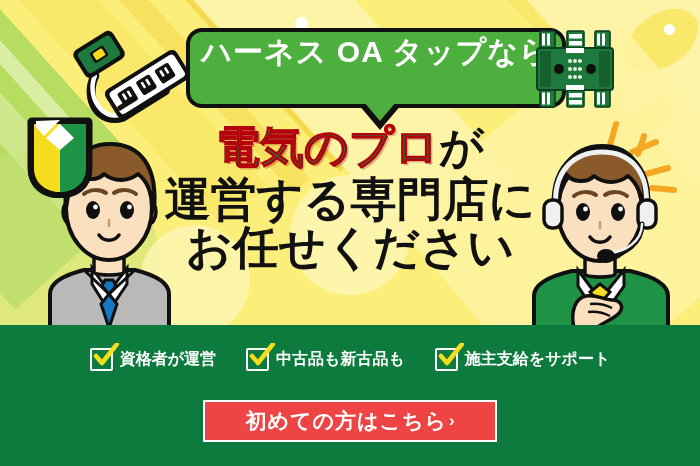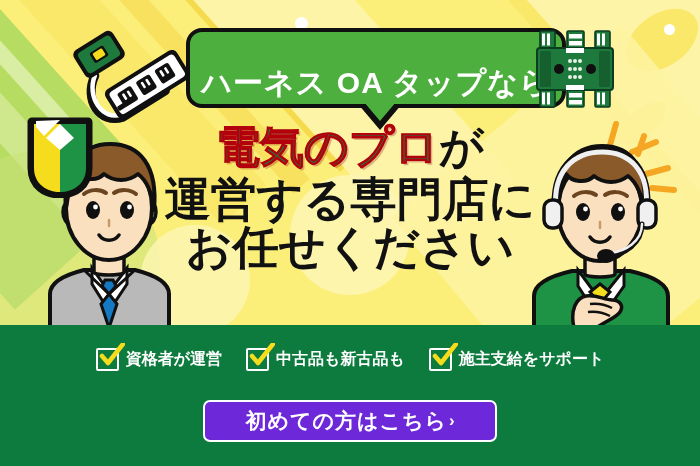--- a/index.html
+++ b/index.html
@@ -57,21 +57,21 @@
     transform:rotate(-40deg); transform-origin:center;
   }
 
   
   .bubble {
     position:absolute; left:186px; top:28px;
     width:380px; height:80px;
     background:#4DAF3D;
     border:4px solid #101010;
     border-radius:16px;
-    display:flex; align-items:flex-end; justify-content:center;
+    display:flex; align-items:flex-start; justify-content:center;
     z-index:6;
   }
   .bubble-text {
     color:#FFFFFF;
     font-size:30px;
     font-weight:bold;
     letter-spacing:1px;
     white-space:nowrap;
   }
   .bubble-tail {
@@ -126,21 +126,21 @@
   .bottom-bar {
     position:absolute; left:0; top:325px;
     width:700px; height:141px;
     background:#0D7B3E;
     z-index:12;
   }
   .features {
     position:absolute; left:0; top:12px;
     width:700px; height:44px;
     display:flex; align-items:center; justify-content:center;
-    gap:24px;
+    gap:30px;
   }
   .feature { display:flex; align-items:center; gap:7px; }
   .check-box {
     position:relative;
     width:23px; height:23px;
     border:2.5px solid #FFFFFF;
     border-radius:2px;
     flex:none;
   }
   .check-mark {
@@ -151,23 +151,23 @@
     color:#FFFFFF;
     font-size:16px;
     font-weight:bold;
     white-space:nowrap;
   }
 
   
   .cta {
     position:absolute; left:203px; top:400px;
     width:294px; height:42px;
-    background:#6d28d9;
+    background:#ef4444;
     border:2.5px solid #FFFFFF;
-    border-radius:7px;
+    border-radius:0;
     display:flex; align-items:center; justify-content:center;
     gap:2px;
     cursor:pointer;
     z-index:14;
   }
   .cta-label {
     color:#FFFFFF;
     font-size:21px;
     font-weight:bold;
     letter-spacing:1px;

